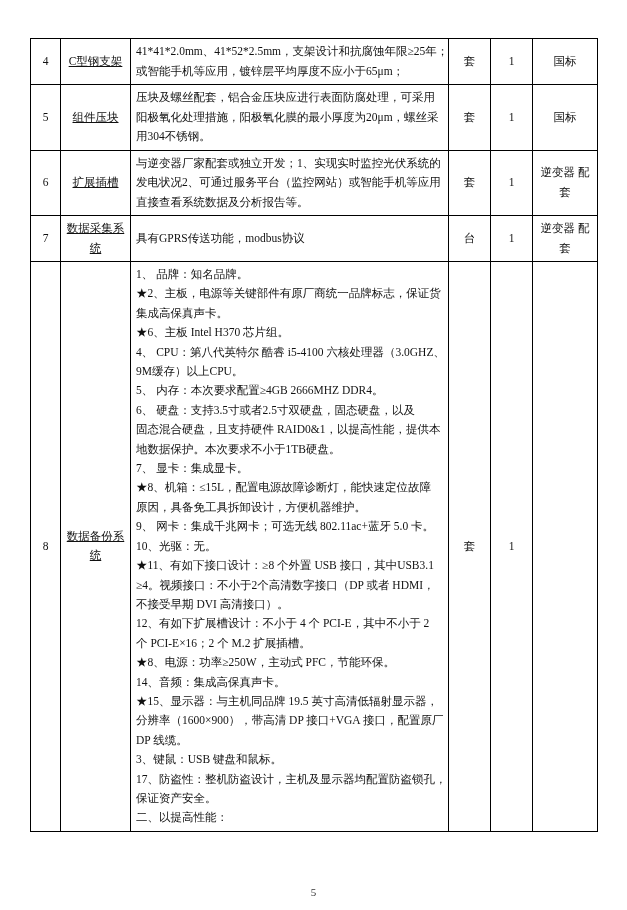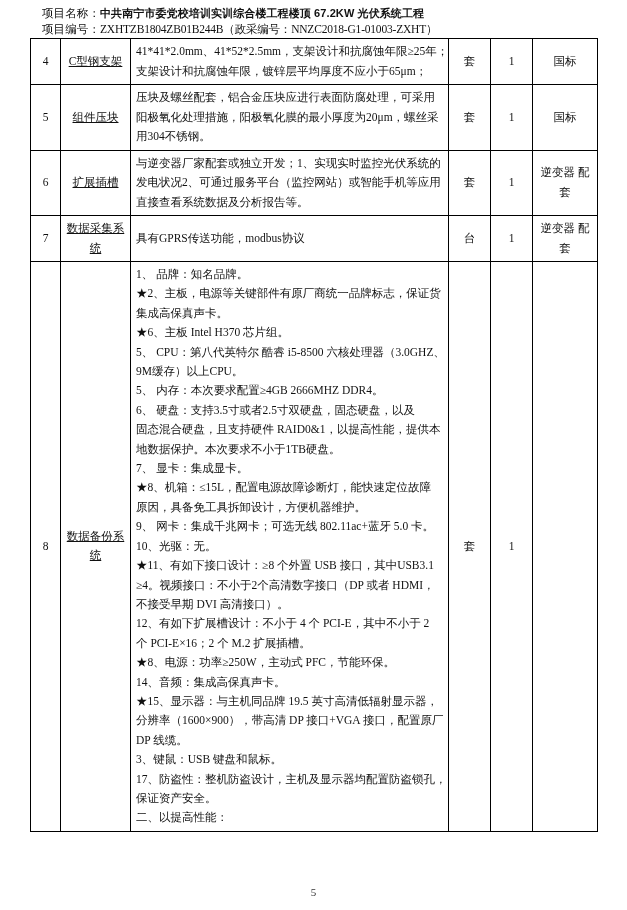--- a/index.html
+++ b/index.html
@@ -99,46 +99,38 @@
     font-size: 11px;
     color: #333;
     font-family: "Liberation Serif", "DejaVu Serif", serif;
   }
 </style>
 </head>
 <body>
 
 <div class="page">
 
-  <div class="doc-header">
-    <div>
-      <span>项目名称：</span><span class="hdr-strong">中共南宁市委党校培训实训综合楼工程楼顶 67.2KW 光伏系统工程</span>
-    </div>
-    <div>
-      <span>项目编号：</span><span class="mono">ZXHTZB1804ZB01B244B（政采编号：NNZC2018-G1-01003-ZXHT）</span>
-    </div>
-  </div>
 
   <table class="spec">
     <colgroup>
       <col class="c-no">
         <col class="c-name">
         <col class="c-spec">
       <col class="c-unit">
         <col class="c-qty">
         <col class="c-note">
     </colgroup>
     <tbody>
 
       <tr>
         <td class="no">4</td>
         <td class="name">C型钢支架</td>
         <td class="spec">
           <span class="line">41*41*2.0mm、41*52*2.5mm，支架设计和抗腐蚀年限≥25年；</span>
-          <span class="line">支架设计和抗腐蚀年限，镀锌层平均厚度不应小于65μm；</span>
+          <span class="line">或智能手机等应用，镀锌层平均厚度不应小于65μm；</span>
         </td>
         <td class="unit">套</td>
         <td class="qty">1</td>
         <td class="note">国标</td>
       </tr>
 
       <tr>
         <td class="no">5</td>
         <td class="name">组件压块</td>
         <td class="spec">
@@ -189,21 +181,21 @@
         <td class="name">
           <span class="line">数据备份系</span>
           <span class="line">统</span>
         </td>
         <td class="spec">
           <div class="desc-block">
             <p>1、 品牌：知名品牌。</p>
             <p>★2、主板，电源等关键部件有原厂商统一品牌标志，保证货</p>
             <p>集成高保真声卡。</p>
             <p>★6、主板 Intel H370 芯片组。</p>
-            <p>5、 CPU：第八代英特尔 酷睿 i5-8500 六核处理器（3.0GHZ、</p>
+            <p>4、 CPU：第八代英特尔 酷睿 i5-4100 六核处理器（3.0GHZ、</p>
             <p>9M缓存）以上CPU。</p>
             <p>5、 内存：本次要求配置≥4GB 2666MHZ DDR4。</p>
             <p>6、 硬盘：支持3.5寸或者2.5寸双硬盘，固态硬盘，以及</p>
             <p>固态混合硬盘，且支持硬件 RAID0&amp;1，以提高性能，提供本</p>
             <p>地数据保护。本次要求不小于1TB硬盘。</p>
             <p>7、 显卡：集成显卡。</p>
             <p>★8、机箱：≤15L，配置电源故障诊断灯，能快速定位故障</p>
             <p>原因，具备免工具拆卸设计，方便机器维护。</p>
             <p>9、 网卡：集成千兆网卡；可选无线 802.11ac+蓝牙 5.0 卡。</p>
             <p>10、光驱：无。</p>

